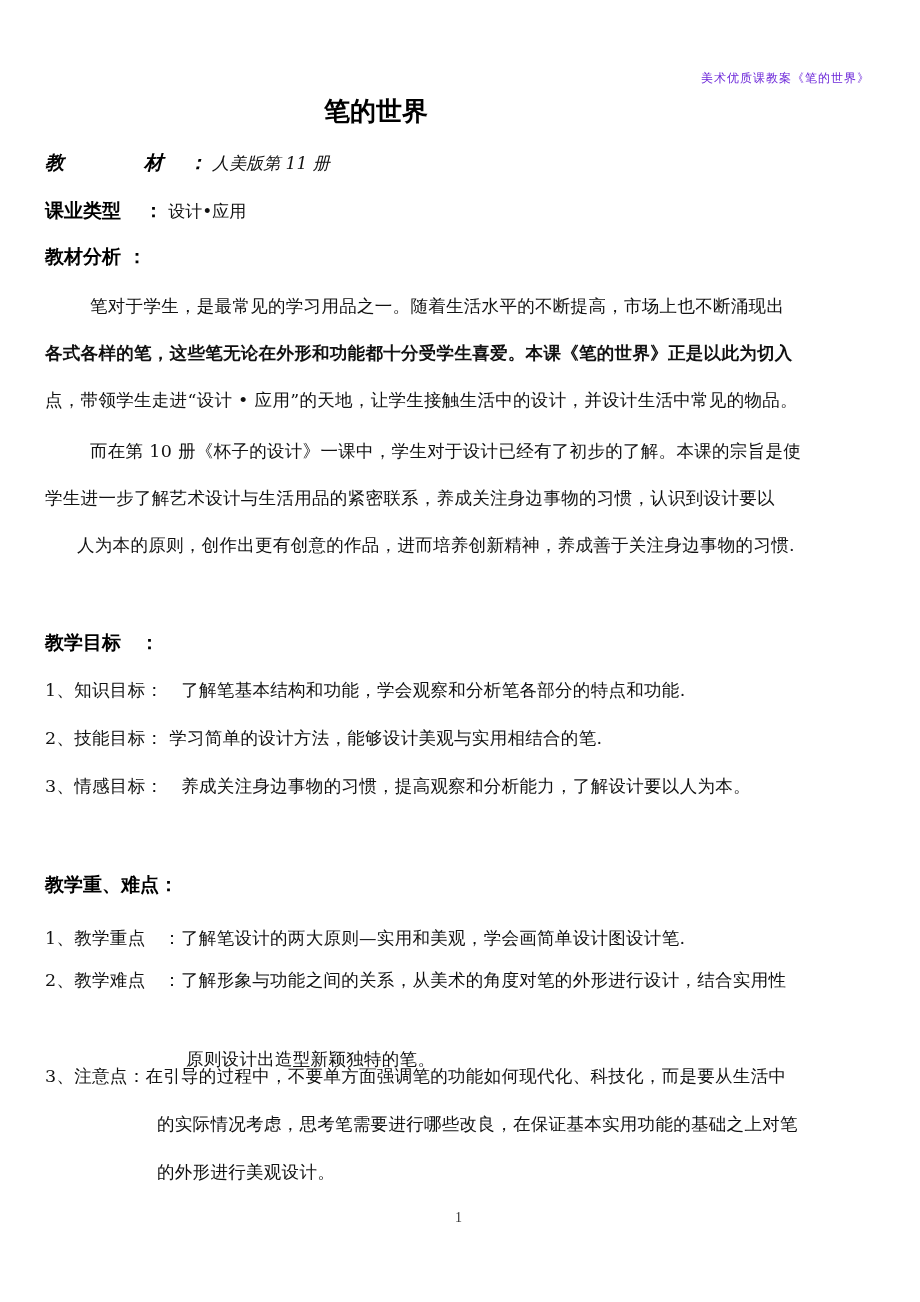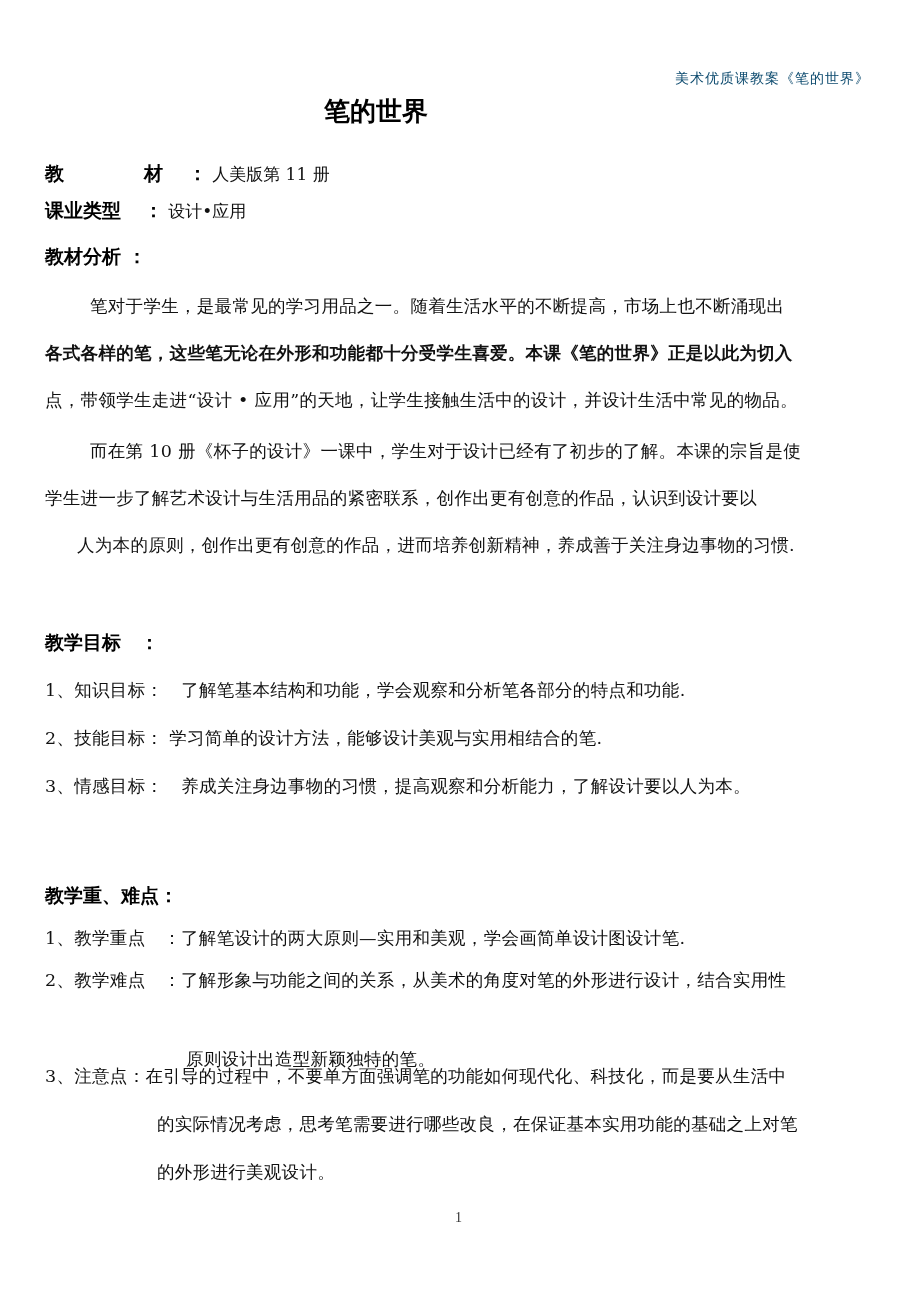--- a/index.html
+++ b/index.html
@@ -1,66 +1,66 @@
 <!DOCTYPE html>
 <html><head>
   <meta charset="utf-8">
   <style>
     html, body { margin: 0; padding: 0; background: #ffffff; }
     body { width: 920px; height: 1302px; position: relative; overflow: hidden;
            font-family: "DejaVu Serif", "Liberation Serif", serif; color: #111; }
     .abs { position: absolute; white-space: nowrap; }
-    .header { top: 70px; right: 50px; font-size: 14px; letter-spacing: 1px; color: #0c4a6e; }
+    .header { top: 70px; right: 50px; font-size: 12px; letter-spacing: 1px; color: #6d28d9; }
     .title { top: 94px; left: 0; width: 752px; text-align: center; font-size: 26px;
              font-family: "DejaVu Sans", "Liberation Sans", sans-serif; font-weight: bold; color: #000; }
     .label { font-size: 19px; font-weight: bold; color: #000;
              font-family: "DejaVu Sans", "Liberation Sans", sans-serif; }
     .val { font-size: 17px; color: #111; }
     .body { font-size: 17.5px; color: #111; letter-spacing: 0.3px; }
     .pageno { top: 1210px; left: 455px; font-size: 14px; color: #333;
               font-family: "Liberation Serif", serif; }
   </style>
 </head>
 <body>
 
 <div class="abs header">美术优质课教案《笔的世界》</div>
 
 <div class="abs title">笔的世界</div>
 
-<div class="abs" style="top:161px;left:45px;">
+<div class="abs" style="top:150px;left:45px;font-style:italic;">
   <span class="label" style="letter-spacing:14px;">教　　材</span>
   <span class="label" style="margin-left:6px;">：</span>
   <span class="val">人美版第 11 册</span>
 </div>
 <div class="abs" style="top:198px;left:45px;">
   <span class="label">课业类型</span>
   <span class="label" style="margin-left:18px;">：</span>
   <span class="val">设计•应用</span>
 </div>
 
 <div class="abs label" style="top:244px;left:45px;">教材分析 ：</div>
 <div class="abs body" style="top:294px;left:90px;">笔对于学生，是最常见的学习用品之一。随着生活水平的不断提高，市场上也不断涌现出</div>
 <div class="abs body" style="top:341px;left:45px;font-weight:bold;">各式各样的笔，这些笔无论在外形和功能都十分受学生喜爱。本课《笔的世界》正是以此为切入</div>
 <div class="abs body" style="top:388px;left:45px;">点，带领学生走进“设计 • 应用”的天地，让学生接触生活中的设计，并设计生活中常见的物品。</div>
 <div class="abs body" style="top:439px;left:90px;">而在第 10 册《杯子的设计》一课中，学生对于设计已经有了初步的了解。本课的宗旨是使</div>
-<div class="abs body" style="top:486px;left:45px;">学生进一步了解艺术设计与生活用品的紧密联系，创作出更有创意的作品，认识到设计要以</div>
+<div class="abs body" style="top:486px;left:45px;">学生进一步了解艺术设计与生活用品的紧密联系，养成关注身边事物的习惯，认识到设计要以</div>
 <div class="abs body" style="top:533px;left:54px;margin-left:23px;">人为本的原则，创作出更有创意的作品，进而培养创新精神，养成善于关注身边事物的习惯.</div>
 
 <div class="abs label" style="top:630px;left:45px;">教学目标　：</div>
 <div class="abs body" style="top:678px;left:45px;">
   <span>1、知识目标：</span><span style="margin-left:18px;">了解笔基本结构和功能，学会观察和分析笔各部分的特点和功能.</span>
 </div>
 <div class="abs body" style="top:726px;left:45px;">
   <span>2、技能目标：</span><span style="margin-left:6px;">学习简单的设计方法，能够设计美观与实用相结合的笔.</span>
 </div>
 <div class="abs body" style="top:774px;left:45px;">
   <span>3、情感目标：</span><span style="margin-left:18px;">养成关注身边事物的习惯，提高观察和分析能力，了解设计要以人为本。</span>
 </div>
 
-<div class="abs label" style="top:872px;left:45px;margin-top:11px;">教学重、难点：</div>
+<div class="abs label" style="top:872px;left:45px;">教学重、难点：</div>
 <div class="abs body" style="top:920px;left:45px;margin-top:6px;">
   <span>1、教学重点　：</span><span>了解笔设计的两大原则—实用和美观，学会画简单设计图设计笔.</span>
 </div>
 <div class="abs body" style="top:968px;left:45px;">
   <span>2、教学难点　：</span><span>了解形象与功能之间的关系，从美术的角度对笔的外形进行设计，结合实用性</span>
 </div>
 <div class="abs body" style="top:1016px;left:186px;margin-top:31px;">原则设计出造型新颖独特的笔。</div>
 <div class="abs body" style="top:1064px;left:45px;">
   <span>3、注意点：</span><span>在引导的过程中，不要单方面强调笔的功能如何现代化、科技化，而是要从生活中</span>
 </div>

